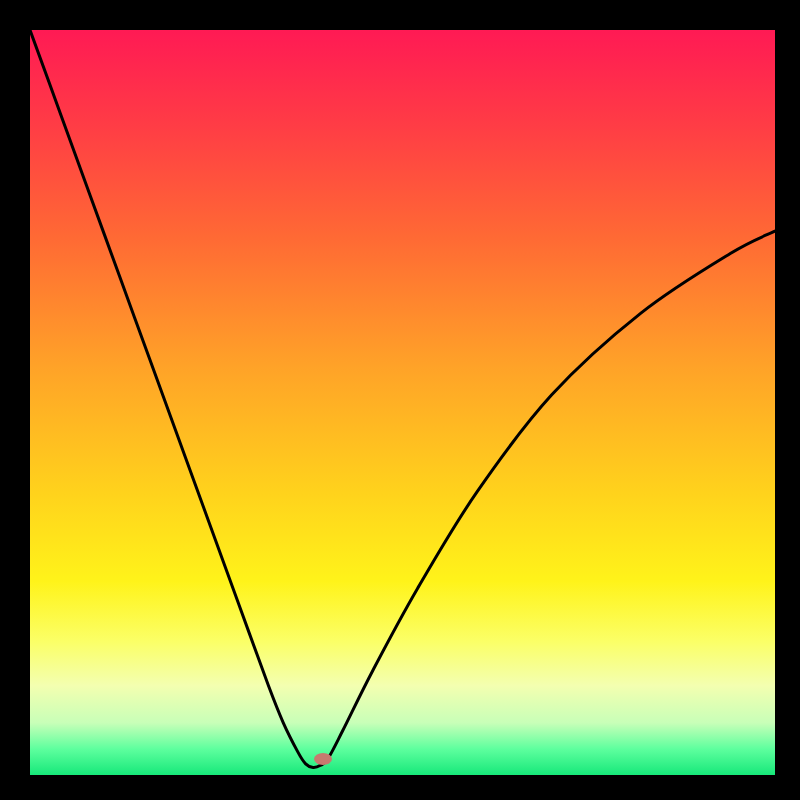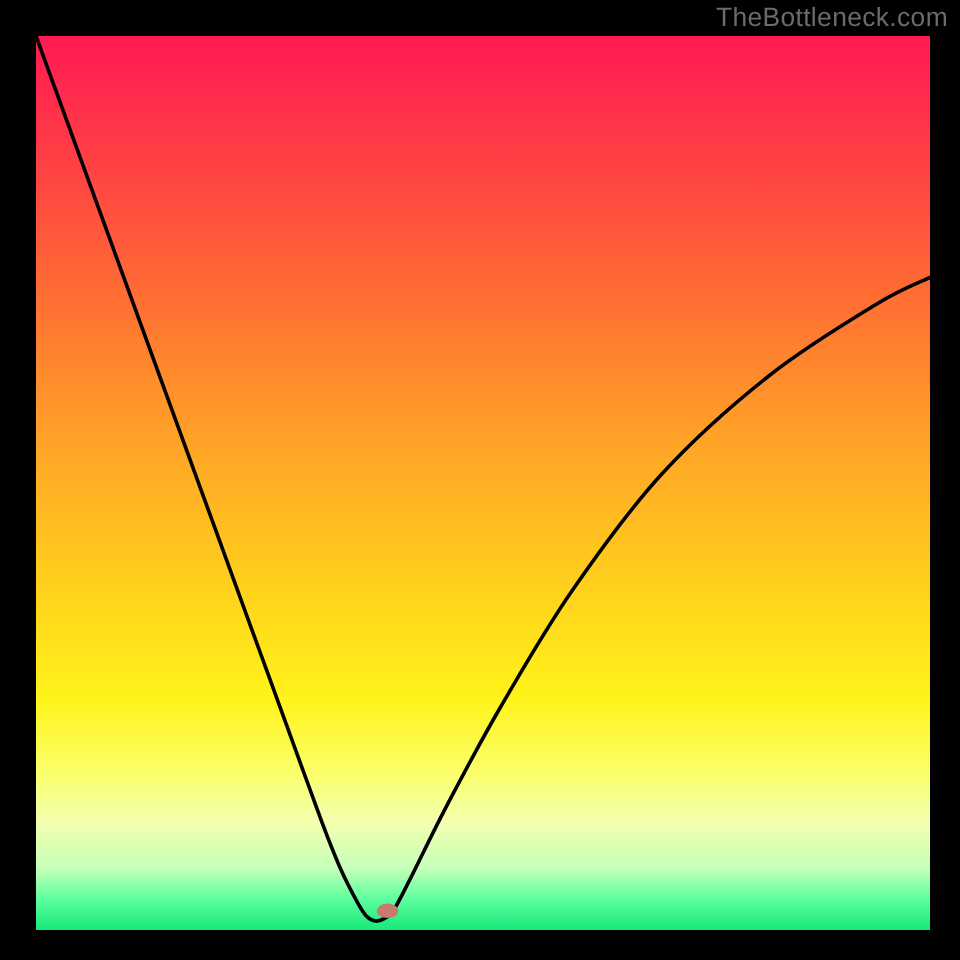--- a/index.html
+++ b/index.html
@@ -38,21 +38,20 @@
   }
   .plot-area svg {
     display: block;
   }
 </style>
 </head>
 <body>
 
 <div class="frame">
 
-  <div class="watermark">TheBottleneck.com</div>
 
   <div class="plot-area">
     <svg id="plot-svg" viewBox="0 0 745 745" width="745" height="745" preserveAspectRatio="none">
       <defs>
         <linearGradient id="bg-grad" x1="0" y1="0" x2="0" y2="1">
             <stop offset="0%" stop-color="#ff1a54"></stop>
             <stop offset="12%" stop-color="#ff3a46"></stop>
             <stop offset="28.000000000000004%" stop-color="#ff6a34"></stop>
             <stop offset="45%" stop-color="#ffa228"></stop>
             <stop offset="62%" stop-color="#ffd21c"></stop>

